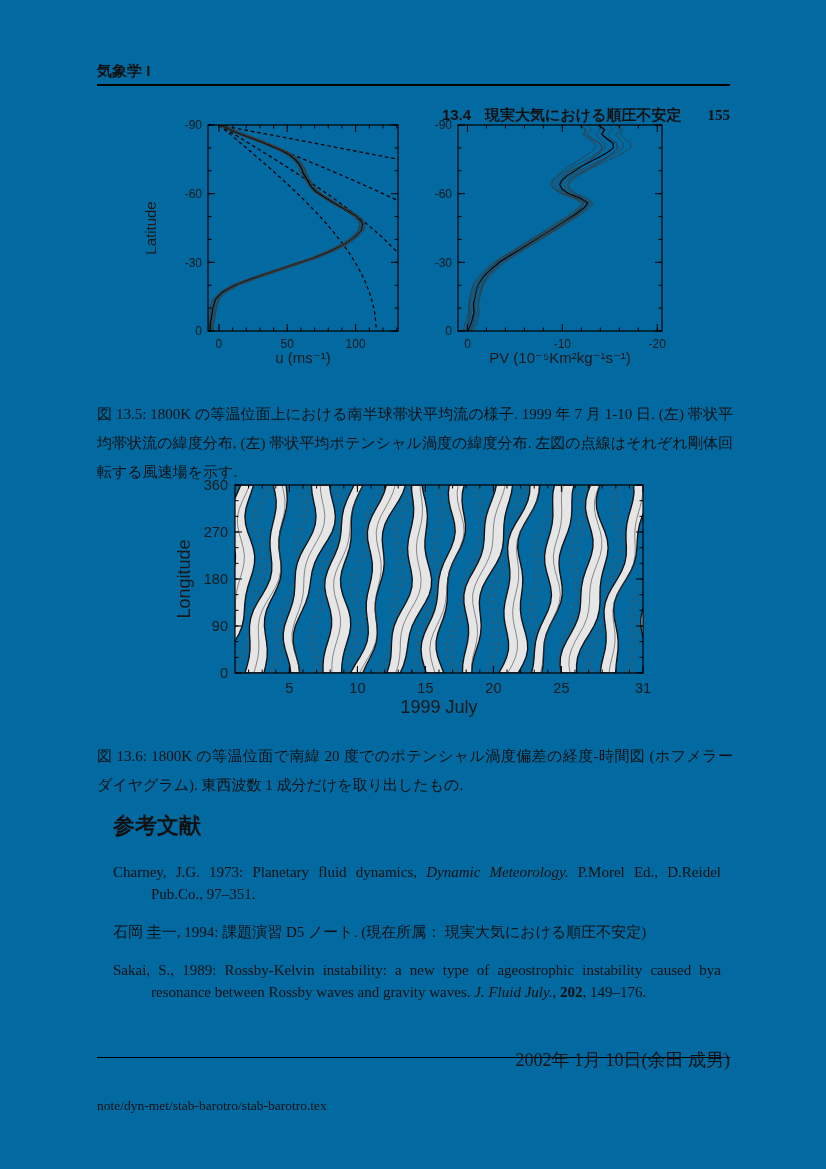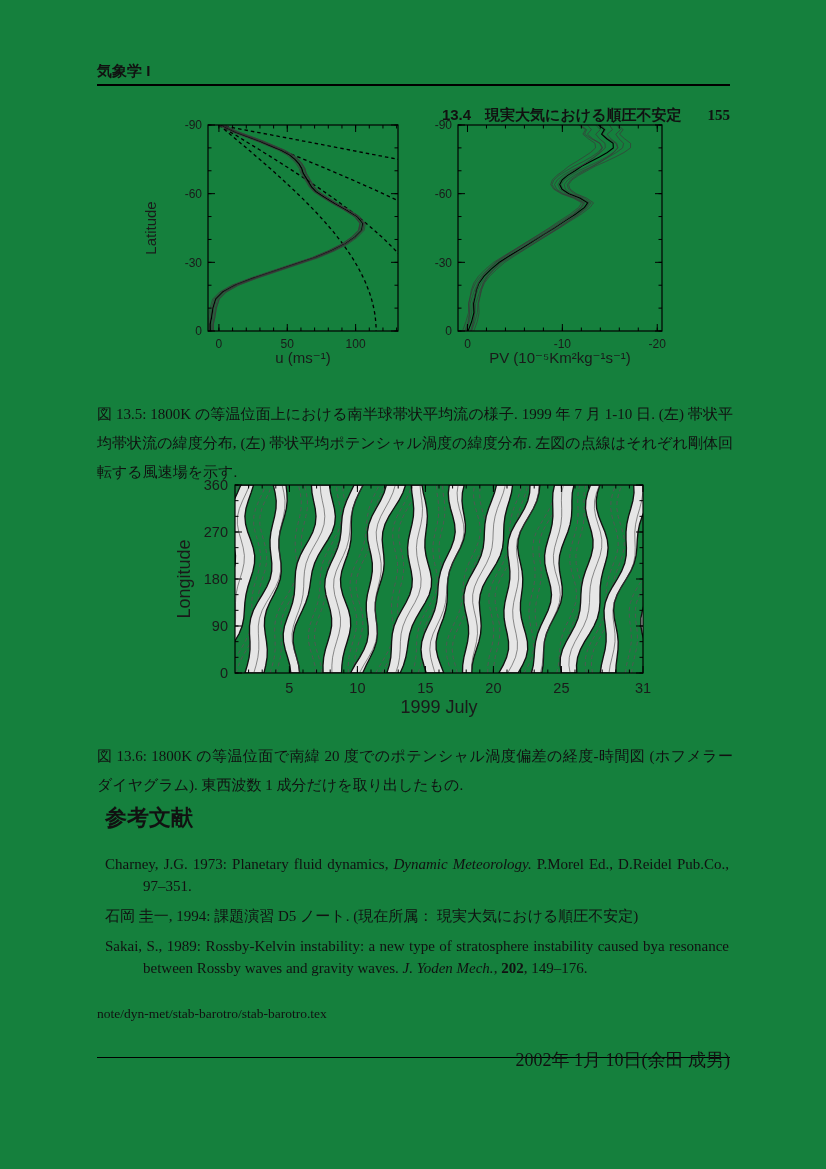--- a/index.html
+++ b/index.html
@@ -1,16 +1,16 @@
 <!DOCTYPE html>
 <html><head>
 <meta charset="utf-8">
 <style>
   html,body{margin:0;padding:0;background:#fff;}
-  .page{position:relative;width:826px;height:1169px;background:#15803d;overflow:hidden;
+  .page{position:relative;width:826px;height:1169px;background:#0369a1;overflow:hidden;
         font-family:"Liberation Serif","DejaVu Serif",serif;color:#111;}
   
   .hdr-left{position:absolute;left:97px;top:62px;font-family:"Liberation Sans","DejaVu Sans",sans-serif;
             font-weight:700;font-size:15px;}
   .hdr-right{position:absolute;right:96px;top:62px;font-family:"Liberation Sans","DejaVu Sans",sans-serif;
              font-weight:700;font-size:15px;white-space:nowrap;margin-top:44px;}
   .hdr-right .secno{margin-right:14px;}
   .hdr-right .pageno{margin-left:26px;font-family:"Liberation Serif",serif;font-weight:700;}
   .hdr-rule{position:absolute;left:97px;top:84px;width:633px;border-top:2px solid #000;}
   
@@ -19,29 +19,29 @@
   #svg-u{left:0;}
   #svg-pv{left:276px;}
   svg text{font-family:"Liberation Sans","DejaVu Sans",sans-serif;fill:#1a1a1a;}
   
   .caption{position:absolute;left:97px;width:636px;margin:0;font-size:15px;line-height:29px;text-align:justify;}
   #cap135{top:400px;}
   #cap136{top:742px;}
   
   .hov-wrap{position:absolute;left:170px;top:470px;width:520px;height:252px;}
   
-  .refs-heading{position:absolute;left:97px;top:795px;margin:8px;
+  .refs-heading{position:absolute;left:97px;top:795px;margin:16px;
                 font-family:"Liberation Sans","DejaVu Sans",sans-serif;font-weight:700;font-size:22px;}
   .refs{position:absolute;left:97px;top:845px;width:640px;}
-  .ref{margin:8px;padding-left:38px;text-indent:-38px;font-size:15px;line-height:22px;text-align:justify;}
+  .ref{margin:16px;padding-left:38px;text-indent:-38px;font-size:15px;line-height:22px;text-align:justify;}
   .ref .it{font-style:italic;}
   .ref .bd{font-weight:700;}
   
   .ftr-rule{position:absolute;left:97px;top:1057px;width:633px;border-top:1px solid #000;}
-  .ftr-left{position:absolute;left:97px;top:1006px;font-size:13.5px;}
+  .ftr-left{position:absolute;left:97px;top:1098px;font-size:13.5px;}
   .ftr-right{position:absolute;right:96px;top:1048px;font-size:18px;}
 </style>
 </head>
 <body>
 
 <div class="page">
 
   <span class="hdr-left">気象学 I</span>
   <span class="hdr-right">
     <span class="secno">13.4</span><span>現実大気における順圧不安定</span><span class="pageno">155</span>
@@ -415,20 +415,20 @@
         <text x="58" y="62" text-anchor="end" dy="0.35em" font-size="14.5">270</text>
         <text x="58" y="15" text-anchor="end" dy="0.35em" font-size="14.5">360</text>
       </svg>
   </div>
   <p class="caption" id="cap136">図 13.6: 1800K の等温位面で南緯 20 度でのポテンシャル渦度偏差の経度-時間図 (ホフメラー ダイヤグラム). 東西波数 1 成分だけを取り出したもの.</p>
 
   <h2 class="refs-heading">参考文献</h2>
   <div class="refs" id="refs">
       <p class="ref"><span>Charney, J.G. 1973: Planetary fluid dynamics, </span><span class="it">Dynamic Meteorology.</span><span> P.Morel Ed., D.Reidel Pub.Co., 97–351.</span></p>
       <p class="ref"><span>石岡 圭一, 1994: 課題演習 D5 ノート. (現在所属： 現実大気における順圧不安定)</span></p>
-      <p class="ref"><span>Sakai, S., 1989: Rossby-Kelvin instability: a new type of stratosphere instability caused bya resonance between Rossby waves and gravity waves. </span><span class="it">J. Yoden Mech.</span><span>, </span><span class="bd">202</span><span>, 149–176.</span></p>
+      <p class="ref"><span>Sakai, S., 1989: Rossby-Kelvin instability: a new type of ageostrophic instability caused bya resonance between Rossby waves and gravity waves. </span><span class="it">J. Fluid July.</span><span>, </span><span class="bd">202</span><span>, 149–176.</span></p>
     </div>
 
   <div class="ftr-rule"></div>
   <span class="ftr-left">note/dyn-met/stab-barotro/stab-barotro.tex</span>
   <span class="ftr-right">2002年 1月 10日(余田 成男)</span>
 
 </div>
 
 </body></html>

